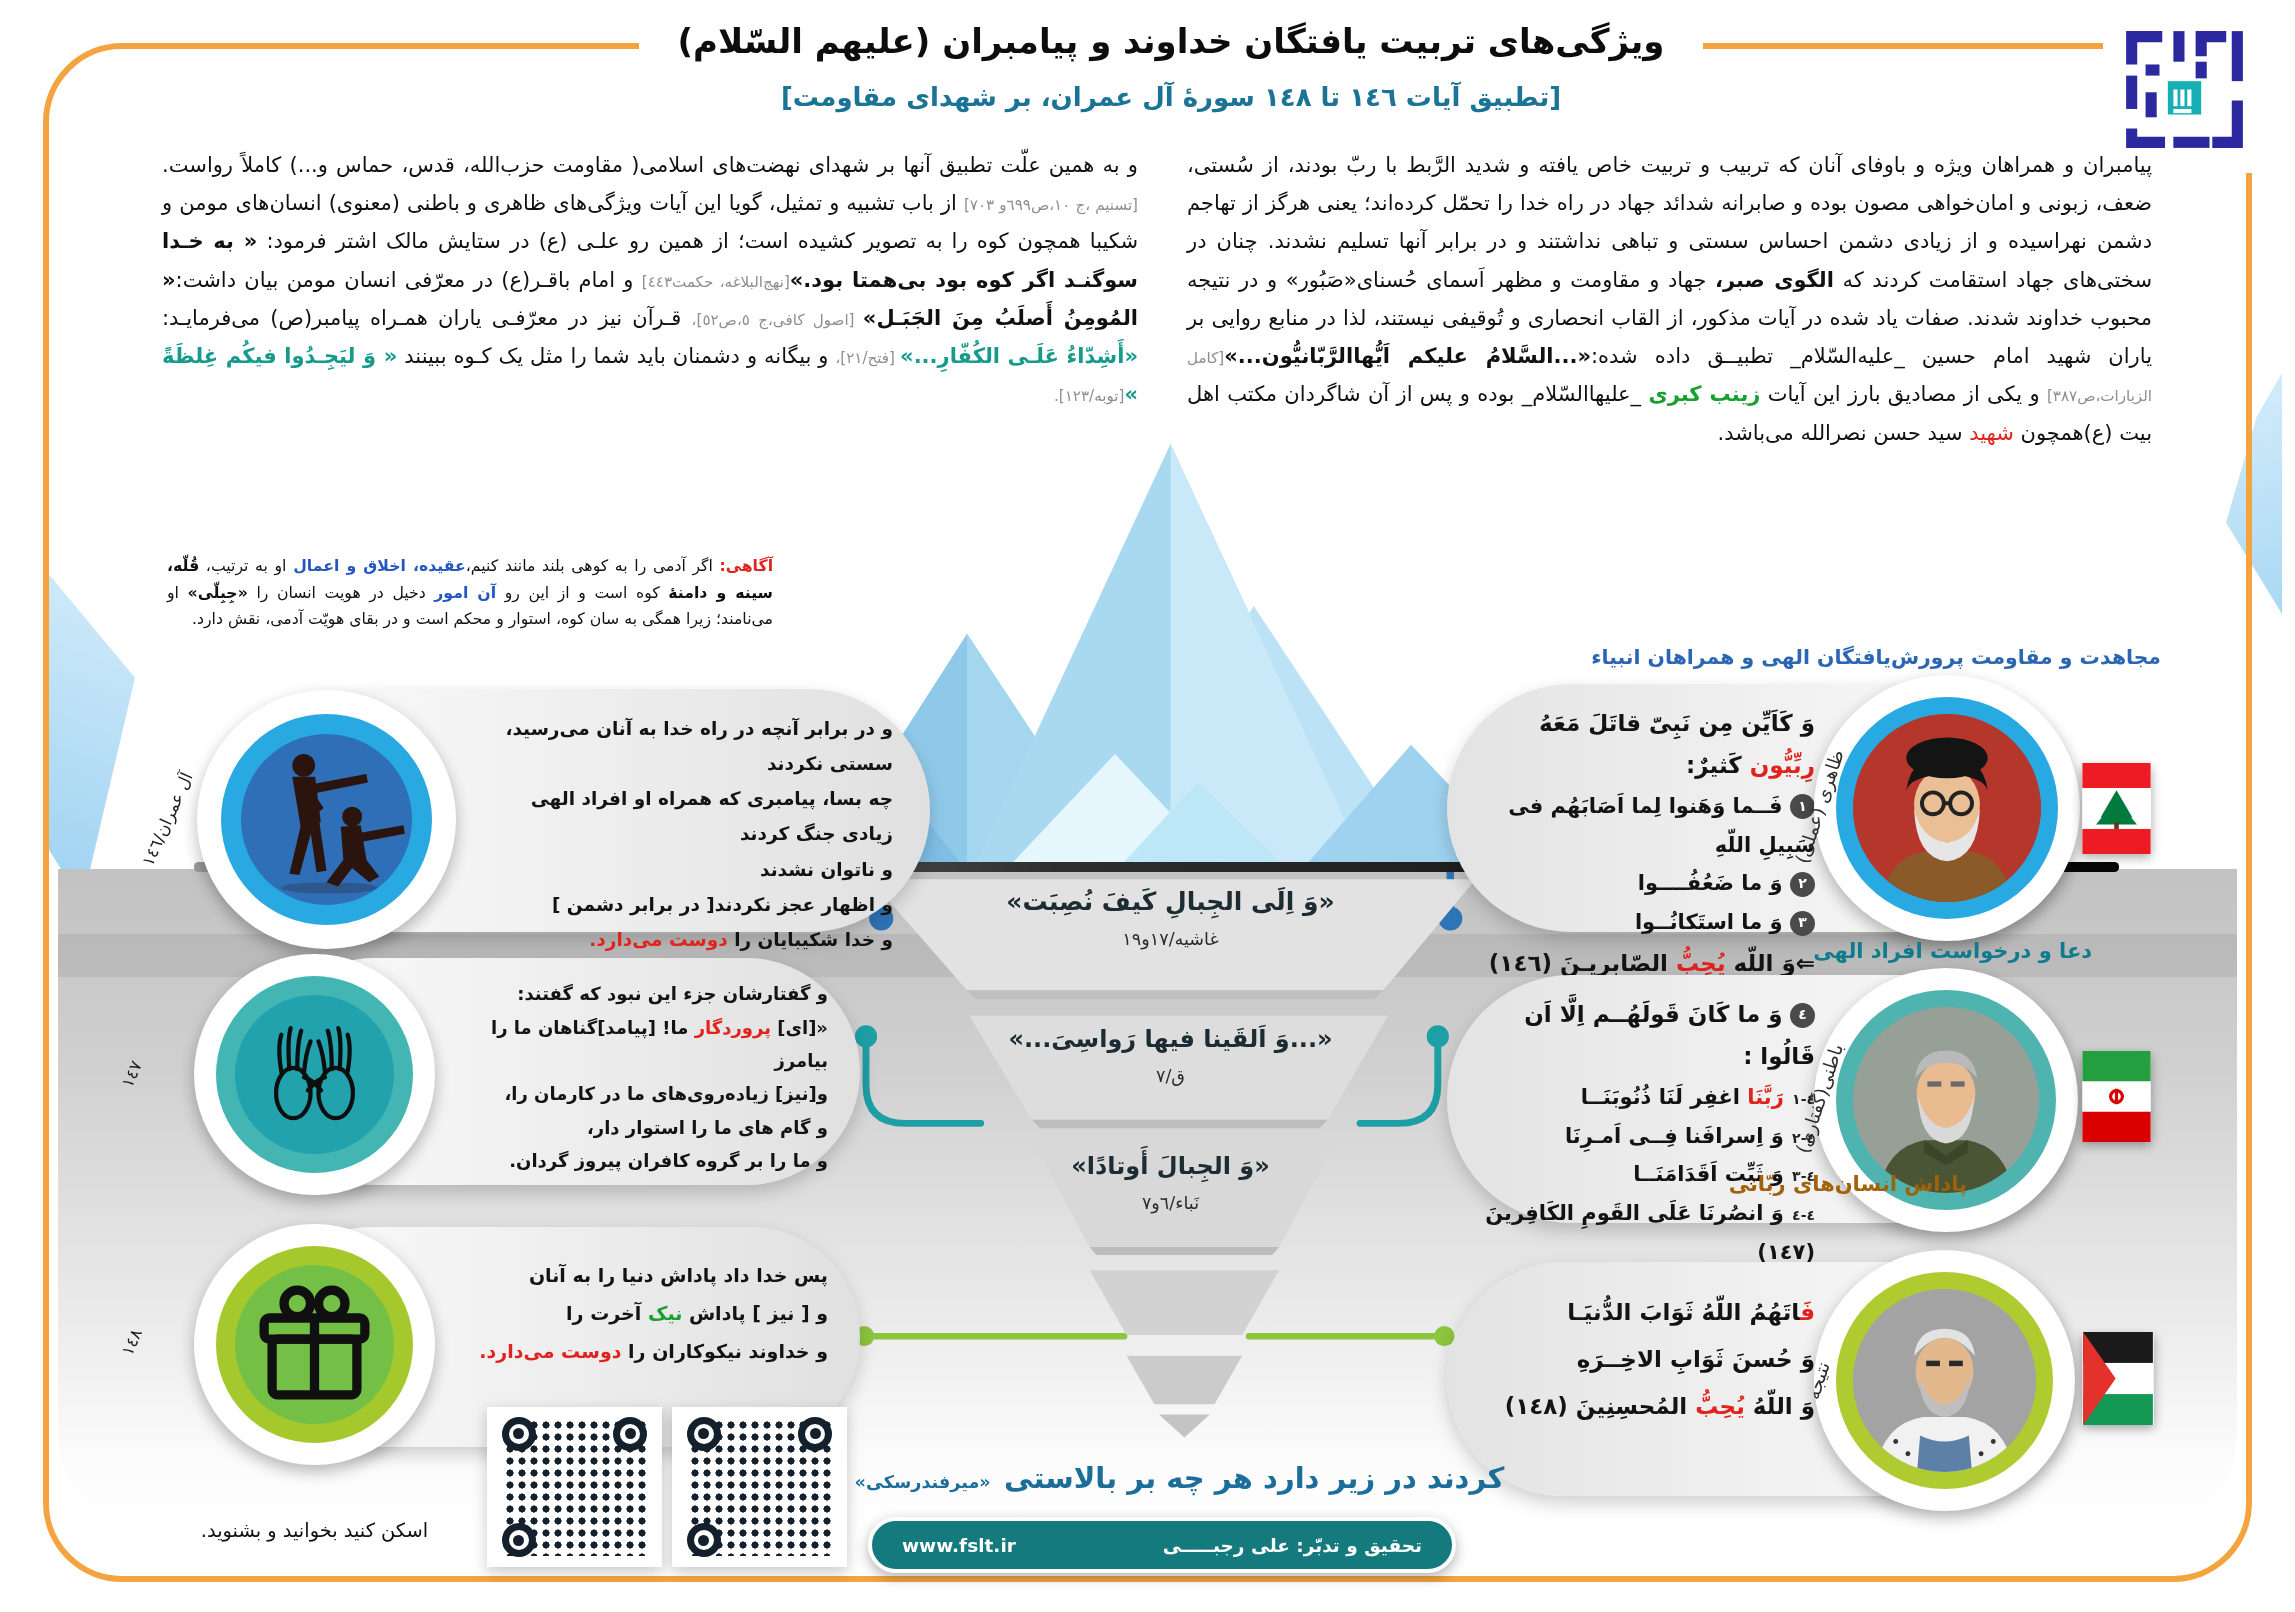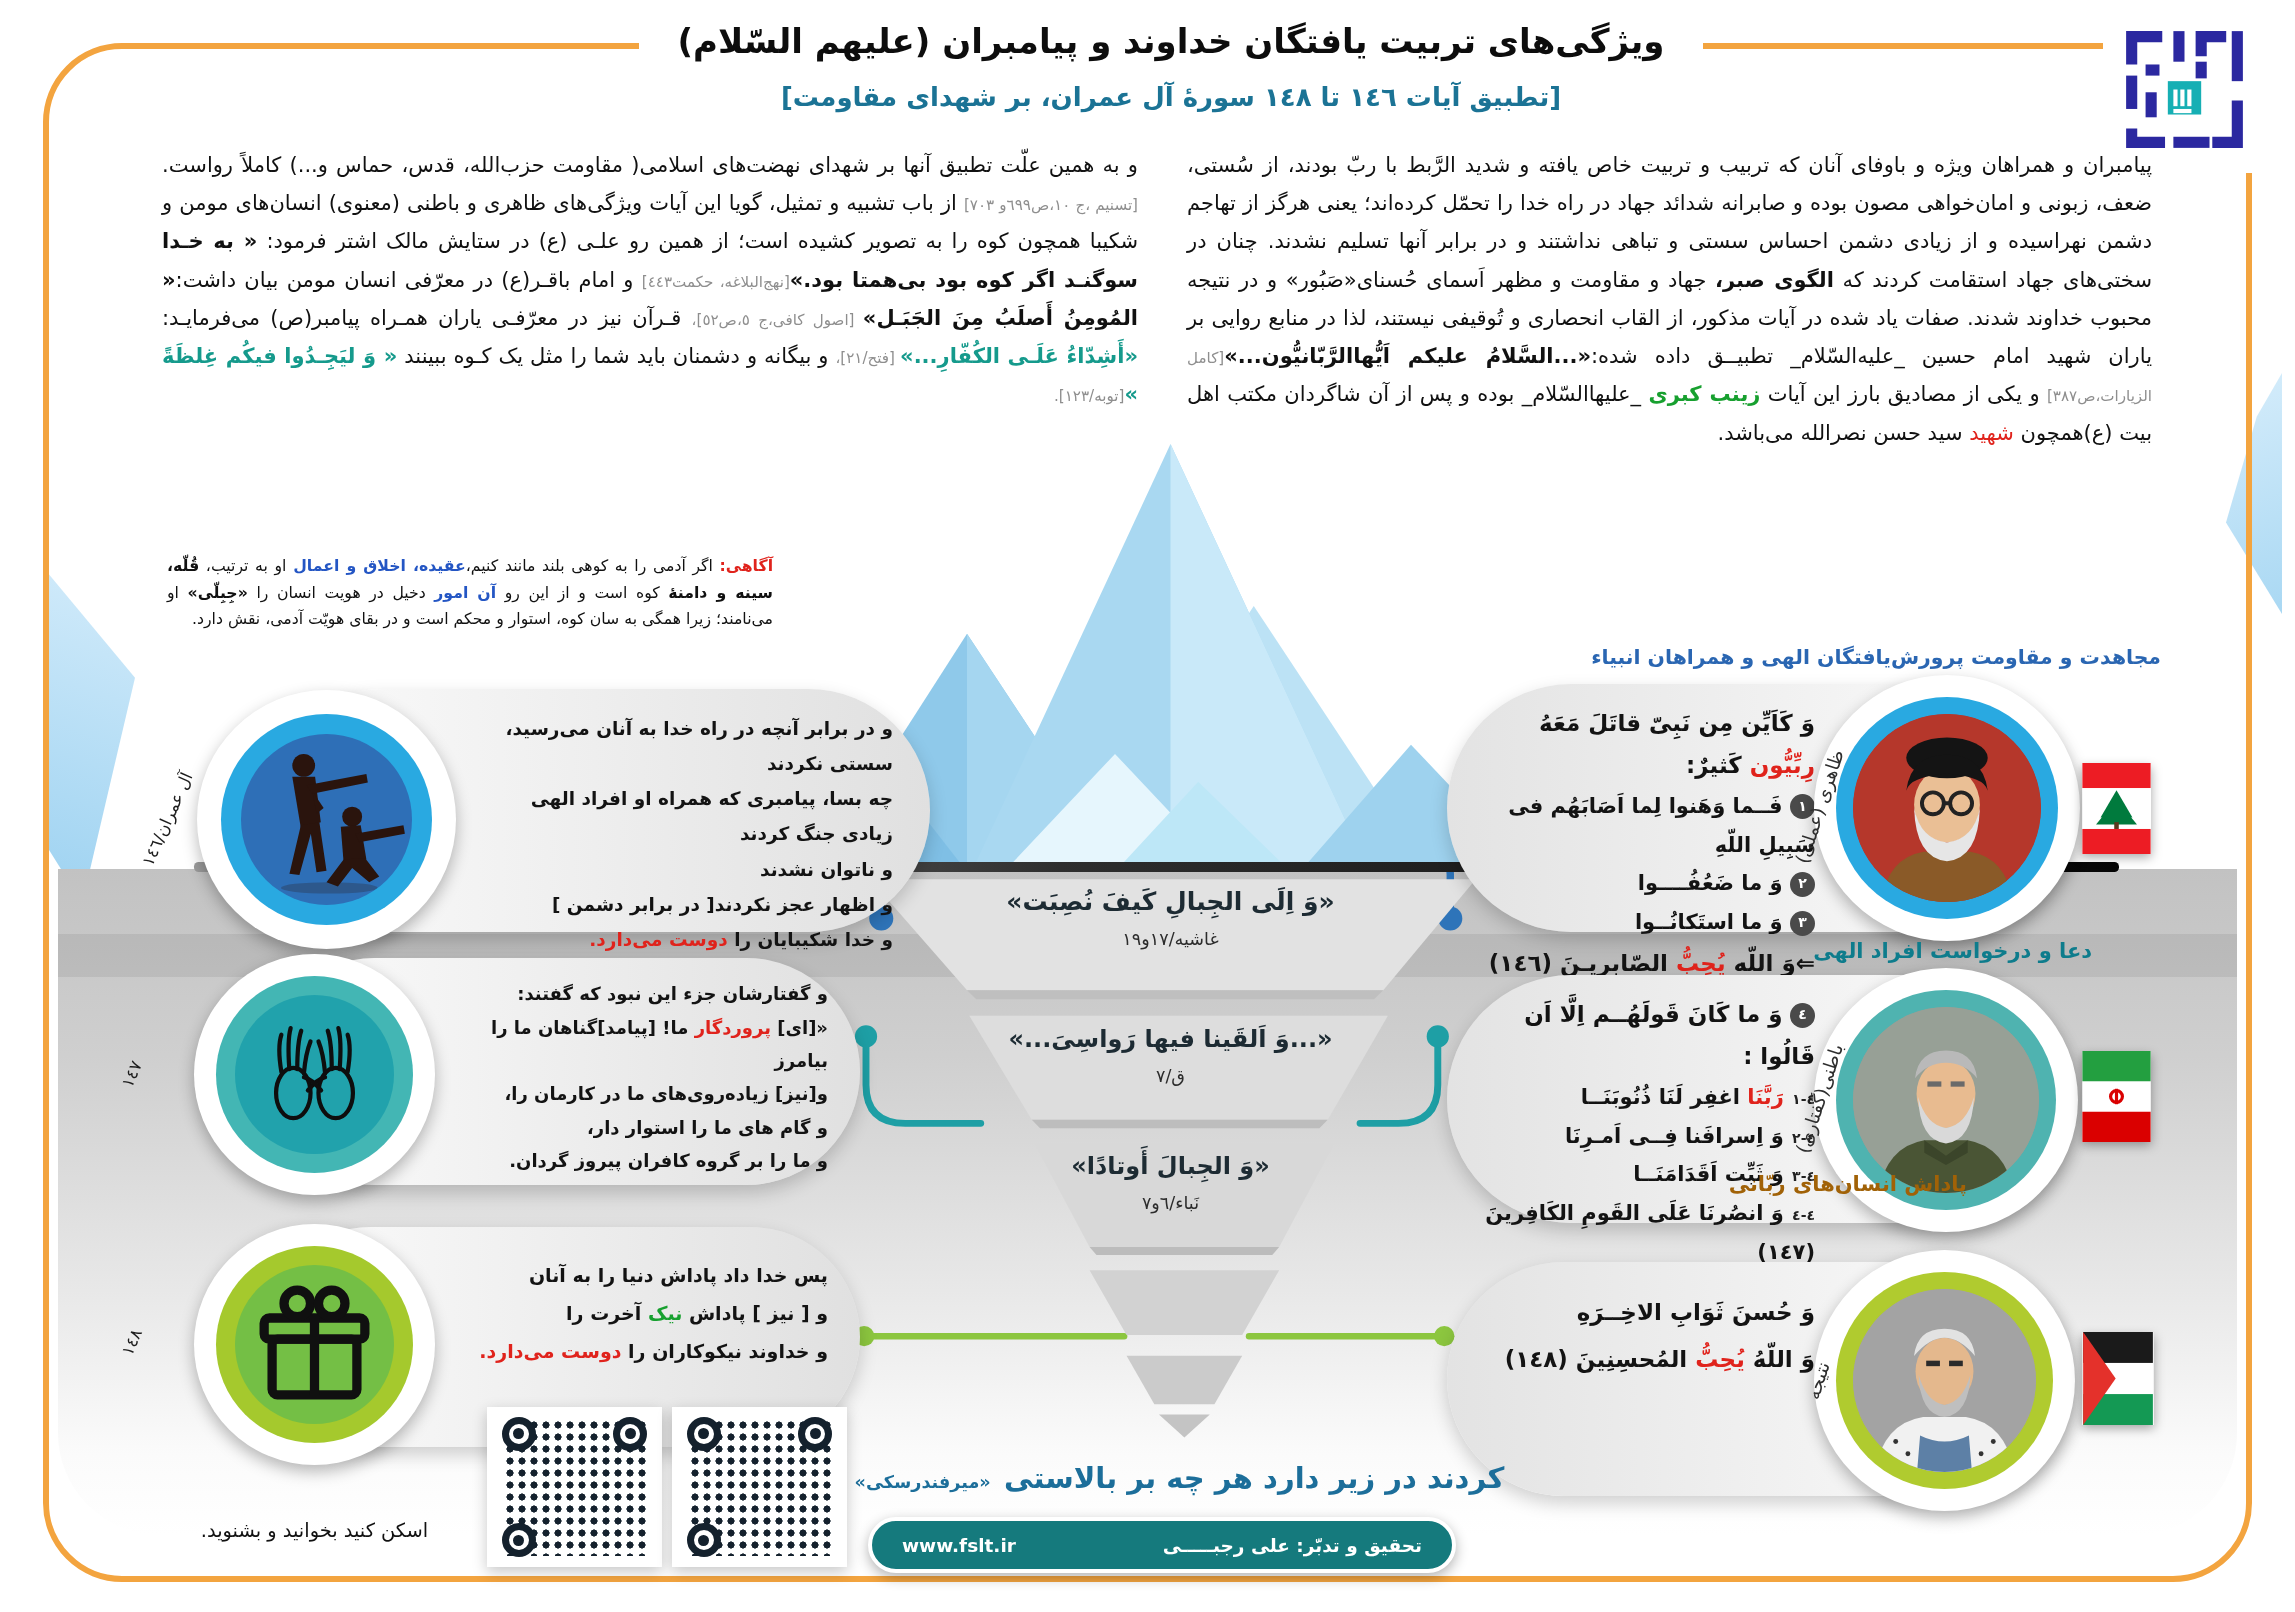--- a/index.html
+++ b/index.html
@@ -312,20 +312,21 @@
       <rect width="30" height="13.3" fill="#239F40"></rect>
       <rect y="26.7" width="30" height="13.3" fill="#DA0000"></rect>
       <circle cx="15" cy="20" r="2.6" fill="none" stroke="#DA0000" stroke-width="1.4"></circle>
       <line x1="15" y1="16.6" x2="15" y2="23.4" stroke="#DA0000" stroke-width="1.4"></line>
     </svg>
   </div>
 
   <div class="sech" style="left:1365px;top:1172px;width:602px;font-size:21px;color:#a16207;">پاداش انسان‌های ربّانی</div>
   <div class="pill pr" style="left:1447px;top:1262px;width:627px;height:234px;">
     <div class="ptxt" style="padding:27px 259px 27px 28px;">
+      <div class="vline vlast" style="line-height:2.05;"><span class="red">فَ</span><span>اتَهُمُ اللّهُ ثَوَابَ الدُّنیَـا</span></div>
       <div class="vline vlast" style="line-height:2.05;">وَ حُسنَ ثَوَابِ الاخِــرَهِ</div>
       <div class="vline vlast" style="line-height:2.05;"><span>وَ اللّهُ </span><span class="red">یُحِبُّ</span><span> المُحسِنِینَ (١٤٨)</span></div>
     </div>
   </div>
   <div class="pc" style="left:1814px;top:1250px;width:261px;height:261px;">
     <div class="ring" style="inset:22px;background:#B0CB2F;"></div>
     <div class="disc" style="inset:39px;background:#a3a3a3;">
       <svg width="100%" height="100%" viewBox="0 0 120 120">
         <circle cx="60" cy="60" r="60" fill="#a3a3a3"></circle>
         <path d="M14,120 Q20,88 46,84 L74,84 Q100,88 106,120 Z" fill="#f1f1f1"></path>

